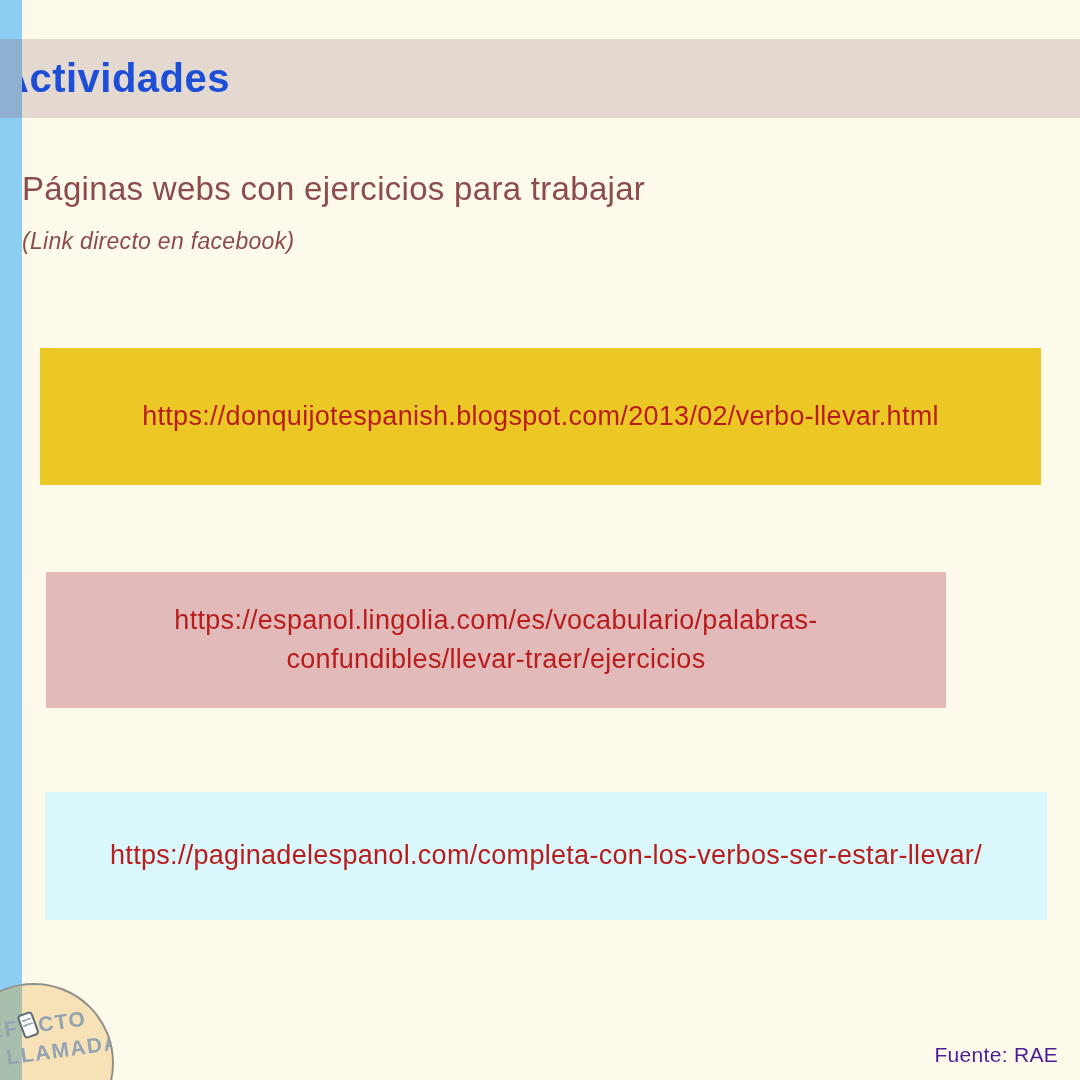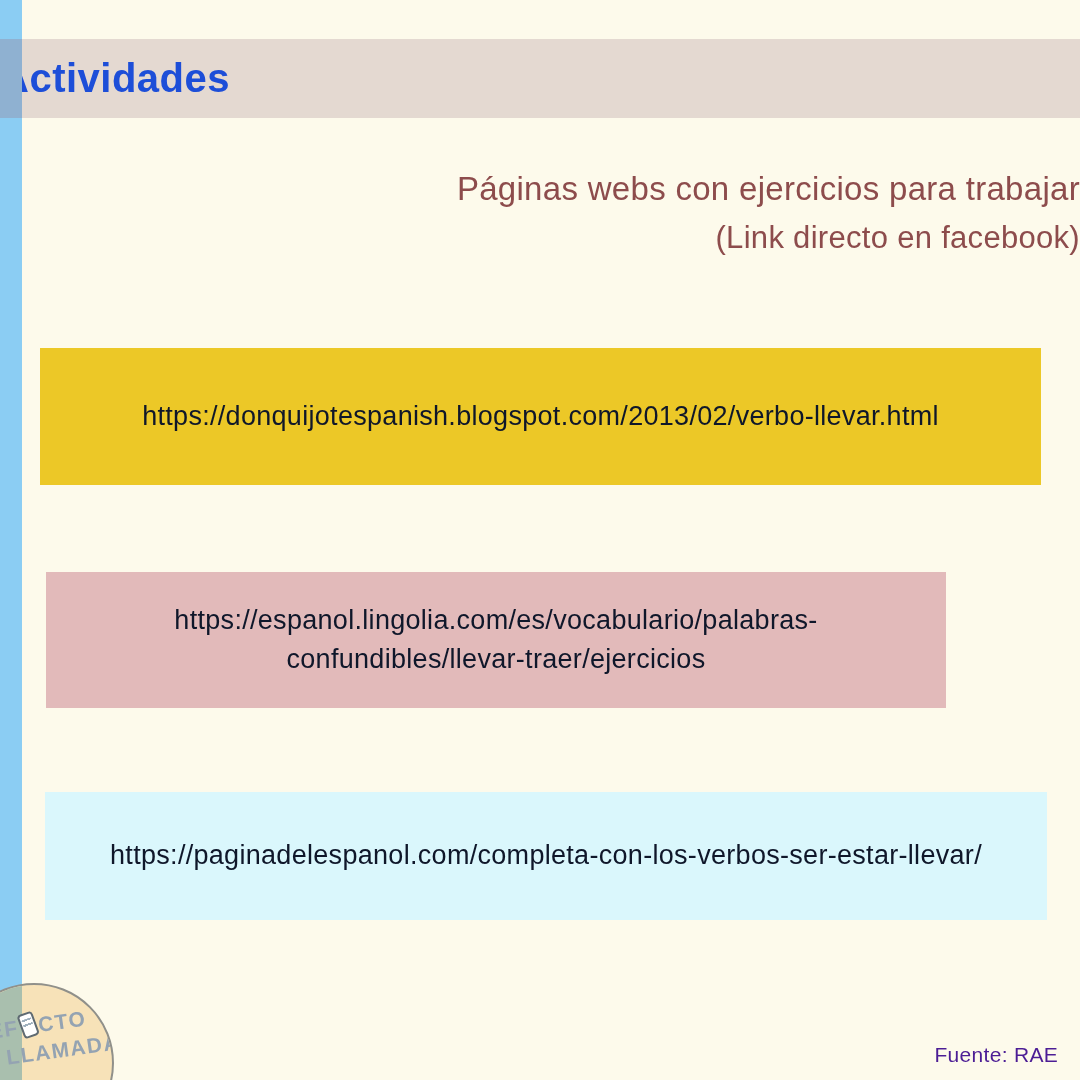--- a/index.html
+++ b/index.html
@@ -15,29 +15,29 @@
 
   
   .banner{left:0;top:39px;width:1080px;height:79px;background:#e4d9d1;}
   .stripe-overlap{left:0;top:0;width:22px;height:79px;background:#8fb1d1;}
   .banner h1{
     margin:0;width:100%;text-align:left;line-height:79px;
     font-size:40px;font-weight:bold;letter-spacing:.5px;color:#1d4ed8;
   }
 
   
-  .subtitle{left:22px;top:170px;width:1058px;text-align:right;color:#8d4c4c;}
+  .subtitle{left:22px;top:170px;width:1058px;text-align:left;color:#8d4c4c;}
   .subtitle .line1{margin:0;font-size:33px;font-weight:400;letter-spacing:.3px;}
-  .subtitle .line2{margin:12px 0 0 0;font-size:31px;font-weight:400;letter-spacing:.3px;}
+  .subtitle .line2{margin:20px 0 0 0;font-size:23px;font-style:italic;font-weight:400;letter-spacing:.3px;}
 
   
   .linkbox{
     display:flex;align-items:center;justify-content:center;
     box-sizing:border-box;padding:0 28px;text-align:center;
-    font-size:27px;line-height:1.45;letter-spacing:.3px;color:#0f172a;
+    font-size:27px;line-height:1.45;letter-spacing:.3px;color:#b91c1c;
   }
   .box-yellow{left:40px;top:348px;width:1001px;height:137px;}
   .box-pink  {left:46px;top:572px;width:900px;height:136px;}
   .box-cyan  {left:45px;top:792px;width:1002px;height:128px;justify-content:center;}
   .linkbox .url{word-break:normal;overflow-wrap:normal;}
 
   
   .logo-wrap{
     left:-46px;top:983px;width:156px;height:156px;border-radius:50%;
     background:#f7e2b8;border:2px solid #90908a;overflow:hidden;

